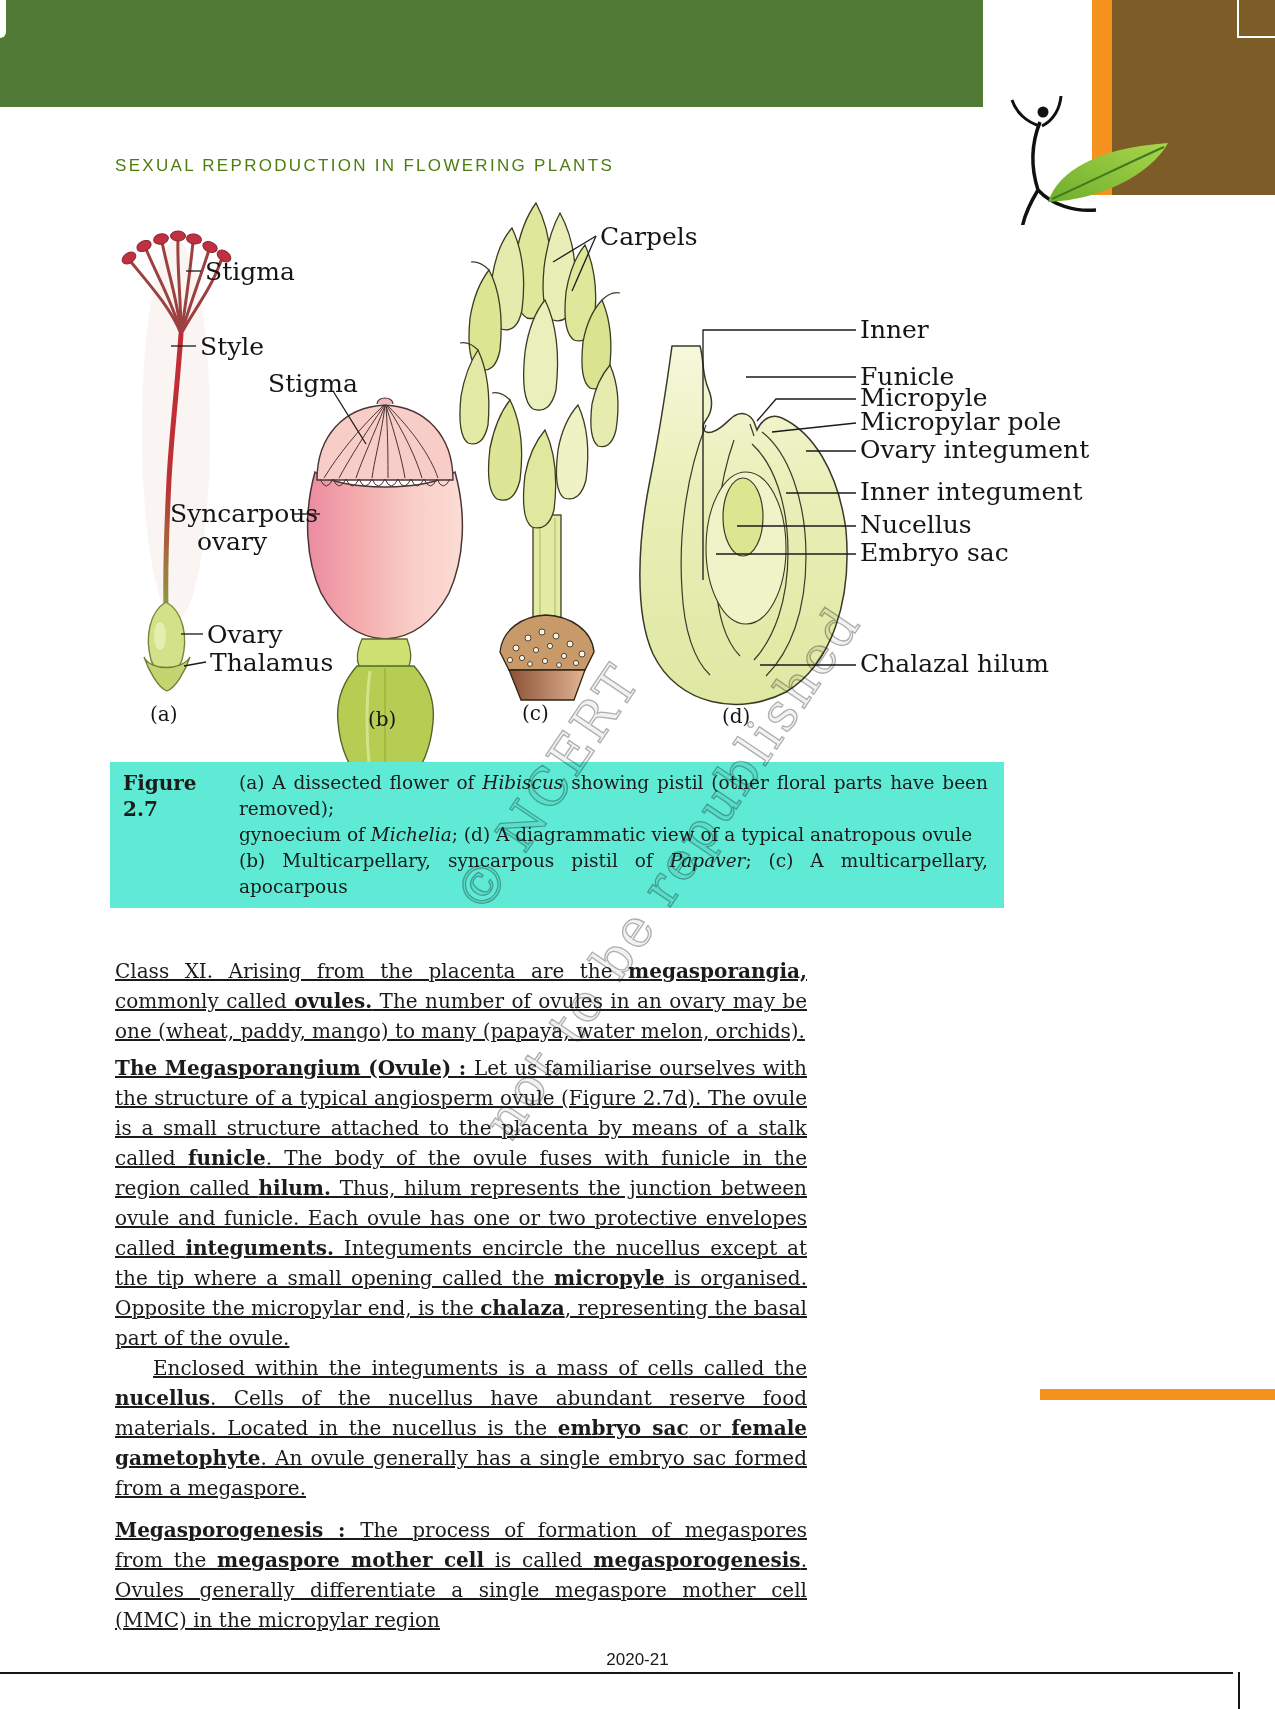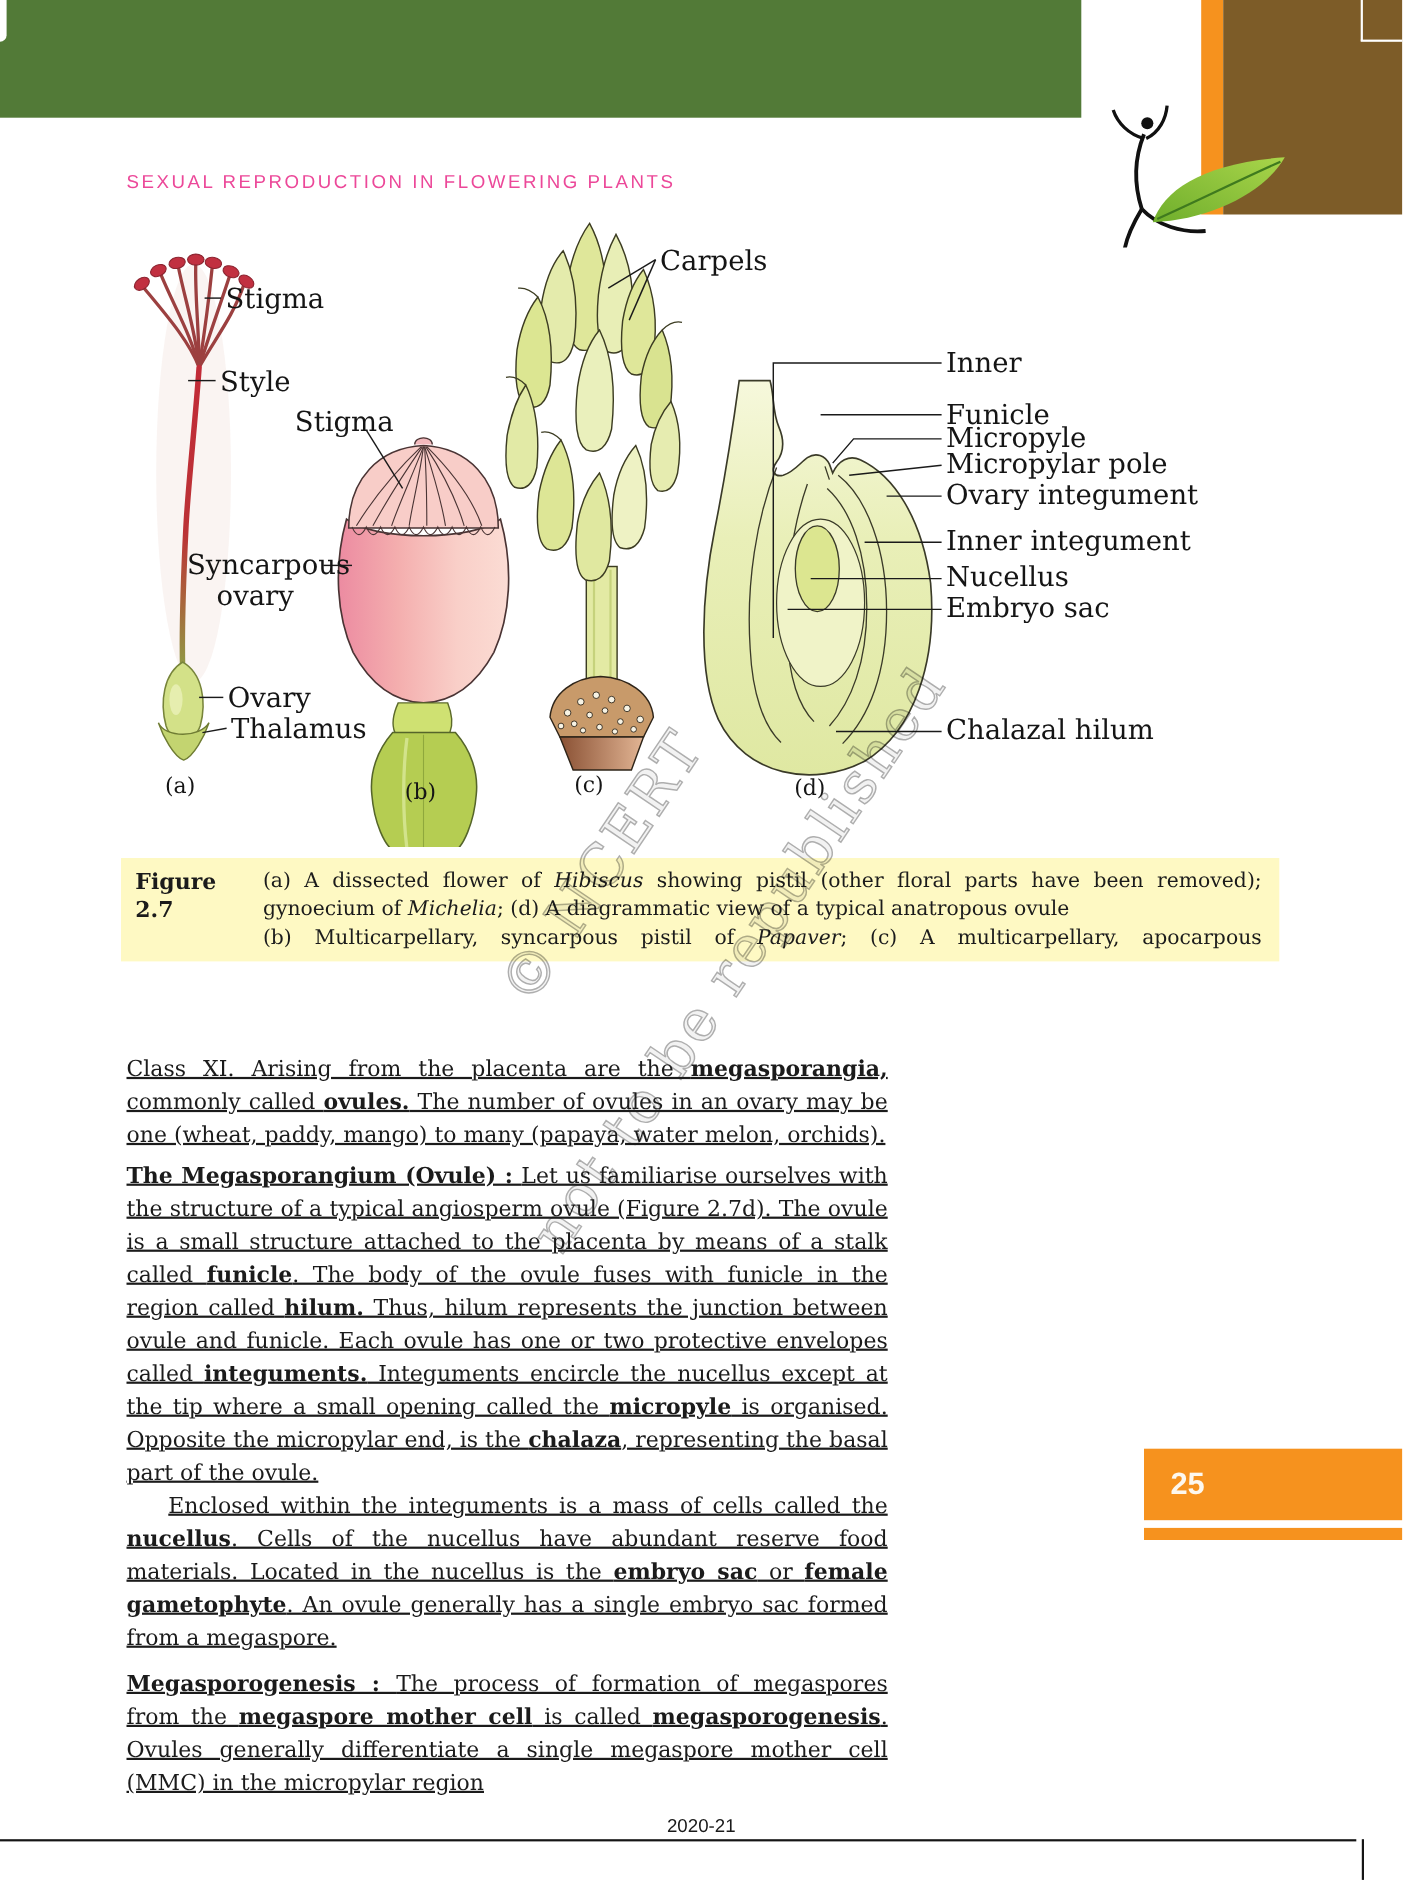--- a/index.html
+++ b/index.html
@@ -7,27 +7,27 @@
         font-family:"DejaVu Serif",serif;color:#1b1b1b;}
   .abs{position:absolute;}
   
   .green-band{left:0;top:0;width:983px;height:107px;background:#527a37;}
   .white-notch{left:0;top:0;width:6px;height:38px;background:#fff;border-bottom-right-radius:6px;}
   .orange-stripe{left:1092px;top:0;width:20px;height:195px;background:#f6921e;}
   .brown-block{left:1112px;top:0;width:163px;height:195px;background:#7d5c28;}
   .crop-tr-v{left:1237px;top:0;width:2px;height:37px;background:#fff;}
   .crop-tr-h{left:1237px;top:36px;width:38px;height:2px;background:#fff;}
   .running-head{left:115px;top:156px;font-family:"Liberation Sans",sans-serif;
-    font-size:17px;letter-spacing:2.3px;color:#ec4899;}
+    font-size:17px;letter-spacing:2.3px;color:#4d7c0f;}
   
   .fl{position:absolute;font-size:25px;color:#151515;white-space:nowrap;line-height:25px;}
   .fl.tag{font-size:20px;}
   .syn{width:124px;text-align:center;line-height:28px;}
   
-  .caption-box{left:110px;top:780px;width:1053px;background:#fef9c3;box-sizing:border-box;
+  .caption-box{left:110px;top:762px;width:894px;background:#5eead4;box-sizing:border-box;
     padding:8px 16px 8px 13px;display:flex;gap:12px;}
   .cap-label{width:104px;font-weight:bold;font-size:20px;line-height:26px;flex:none;}
   .cap-lines{flex:1;font-size:18.5px;line-height:26px;}
   .cap-line{text-align:justify;text-align-last:justify;}
   .cap-line.last{text-align-last:left;}
   
   .body-text{left:115px;top:956px;width:692px;font-size:20px;line-height:30px;text-align:justify;}
   .body-text p{margin:0;text-decoration:underline;}
   .body-text p.sp{margin-top:7px;}
   .body-text p.sp2{margin-top:12px;}
@@ -272,22 +272,19 @@
     <div>not to be republished</div>
   </div>
 
   <div class="abs body-text">
     <p class="bp"><span>Class XI.  Arising from the placenta are the </span><b>megasporangia,</b><span> commonly called </span><b>ovules.</b><span>  The number of ovules in an ovary may be one (wheat, paddy, mango) to many (papaya, water melon, orchids).</span></p>
     <p class="bp sp"><b>The Megasporangium (Ovule) : </b><span>Let us familiarise ourselves with the structure of a typical angiosperm ovule (Figure 2.7d). The ovule is a small structure attached to the placenta by means of a stalk called </span><b>funicle</b><span>. The body of the ovule fuses with funicle in the region called </span><b>hilum.</b><span> Thus, hilum represents the junction between ovule and funicle. Each ovule has one or two protective envelopes called </span><b>integuments.</b><span> Integuments encircle the nucellus except at the tip where a small opening called the </span><b>micropyle</b><span> is organised. Opposite the micropylar end, is the </span><b>chalaza</b><span>, representing the basal part of the ovule.</span></p>
     <p class="bp indent"><span>Enclosed within the integuments is a mass of cells called the </span><b>nucellus</b><span>. Cells of the nucellus have abundant reserve food materials.  Located in the nucellus is the </span><b>embryo sac</b><span> or </span><b>female gametophyte</b><span>. An ovule generally has a single embryo sac formed from a megaspore.</span></p>
     <p class="bp sp2"><b>Megasporogenesis : </b><span>The process of formation of megaspores from the </span><b>megaspore mother cell</b><span> is called </span><b>megasporogenesis</b><span>. Ovules generally differentiate a single megaspore mother cell (MMC) in the micropylar region</span></p>
   </div>
 
-  <div class="abs page-badge">
-    <span>25</span>
-  </div>
   <div class="abs page-badge-bar"></div>
 
   <div class="abs footer-year">2020-21</div>
   <div class="abs crop-b-h"></div>
   <div class="abs crop-b-v"></div>
 
 </div>
 
 </body></html>

